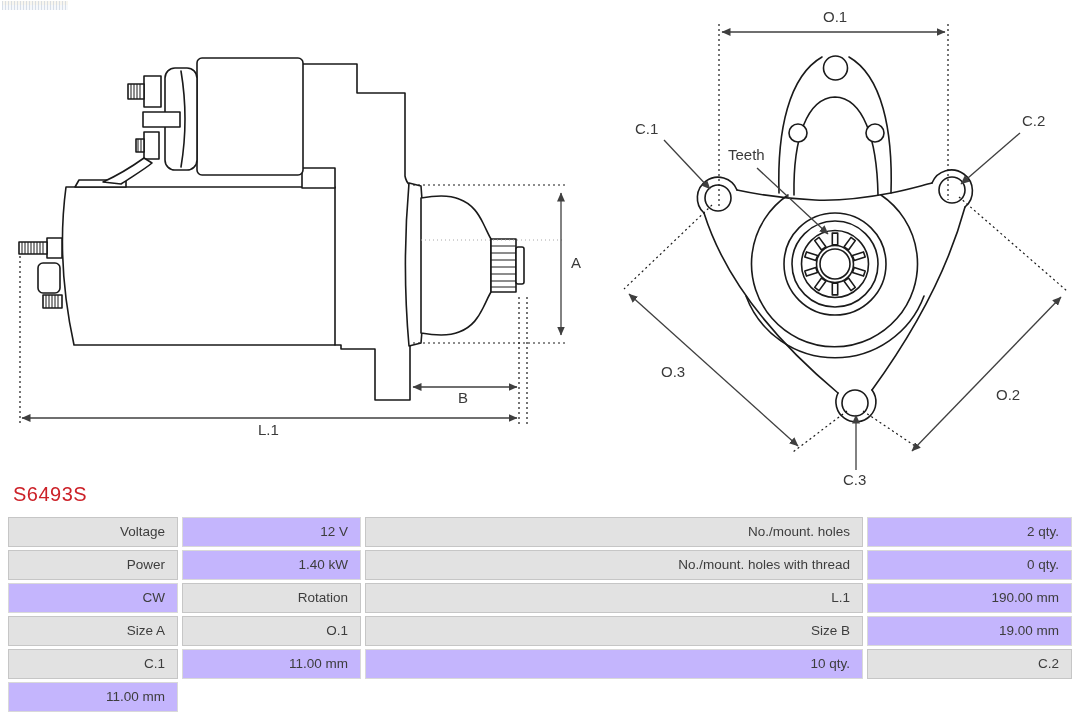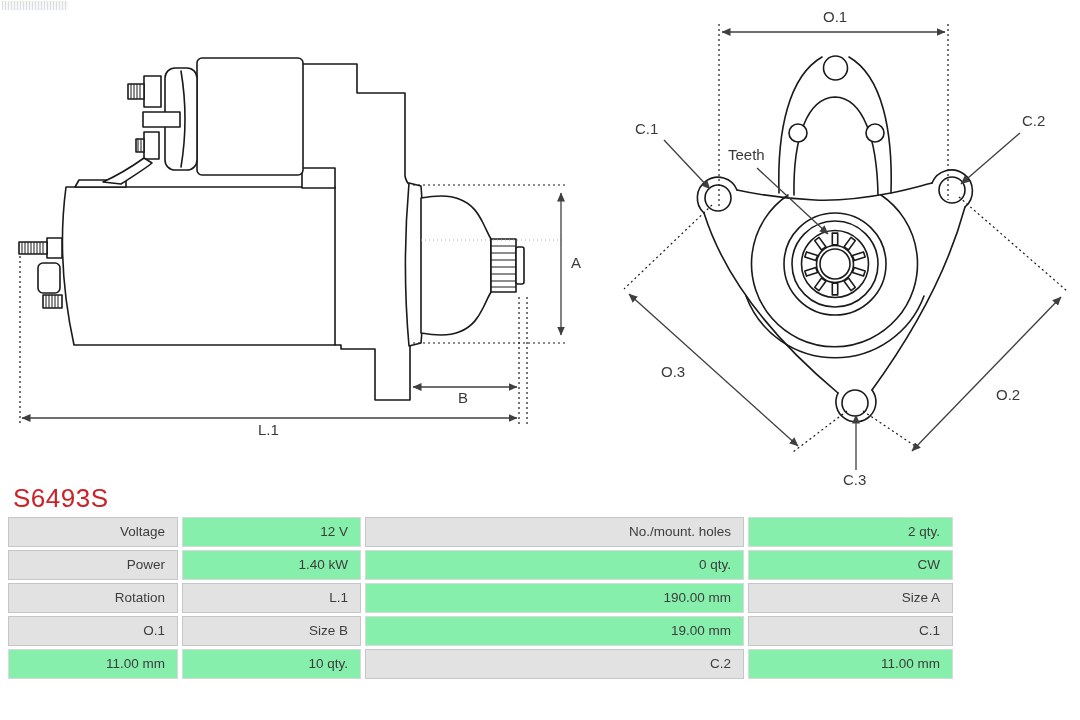--- a/index.html
+++ b/index.html
@@ -12,27 +12,27 @@
   svg{position:absolute;}
   #side-svg{left:0;top:40px;}
   #front-svg{left:600px;top:0;}
   .ln{fill:none;stroke:#1a1a1a;stroke-width:1.6;stroke-linejoin:round;stroke-linecap:round;}
   .lnf{fill:#ffffff;stroke:#1a1a1a;stroke-width:1.6;stroke-linejoin:round;}
   .dim{fill:none;stroke:#3f3f3f;stroke-width:1.3;}
   .dot{fill:none;stroke:#1a1a1a;stroke-width:1.2;stroke-dasharray:2 3;}
   .fdot{fill:none;stroke:#a8a8a8;stroke-width:1;stroke-dasharray:1 3;}
   .hatch{stroke:#1a1a1a;stroke-width:1;}
   .dim-label{font:15px "Liberation Sans",sans-serif;fill:#3a3a3a;}
-  #part-number{position:absolute;left:13px;top:483px;font-size:26px;letter-spacing:.5px;
+  #part-number{position:absolute;left:13px;top:483px;font-size:20px;letter-spacing:.5px;
                color:#cc2128;}
-  #spec-table{position:absolute;left:8px;top:517px;width:945px;display:grid;
+  #spec-table{position:absolute;left:8px;top:517px;width:1064px;display:grid;
               grid-template-columns:170px 179px 1fr 205px;gap:3px 4px;}
   .cell{height:30px;line-height:28px;box-sizing:border-box;text-align:right;
         padding-right:12px;font-size:13.5px;color:#3d3d3d;border:1px solid #d9d9d9;
-        background:#86efac;overflow:hidden;white-space:nowrap;}
+        background:#c4b5fd;overflow:hidden;white-space:nowrap;}
   .cell.lbl{background:#e2e2e2;border-color:#c6c6c6;}
 </style>
 </head>
 <body>
 
 <div id="page">
 
   <div id="watermark"></div>
 
   <svg id="side-svg" width="600" height="420" viewBox="0 40 600 420">
@@ -193,20 +193,21 @@
   <div id="part-number">S6493S</div>
 
   <div id="spec-table">
     <div class="cell lbl">Voltage</div>
     <div class="cell">12 V</div>
     <div class="cell lbl">No./mount. holes</div>
     <div class="cell">2 qty.</div>
 
     <div class="cell lbl">Power</div>
     <div class="cell">1.40 kW</div>
+    <div class="cell lbl">No./mount. holes with thread</div>
     <div class="cell">0 qty.</div>
 
     <div class="cell">CW</div>
     <div class="cell lbl">Rotation</div>
     <div class="cell lbl">L.1</div>
     <div class="cell">190.00 mm</div>
 
     <div class="cell lbl">Size A</div>
     <div class="cell lbl">O.1</div>
 

